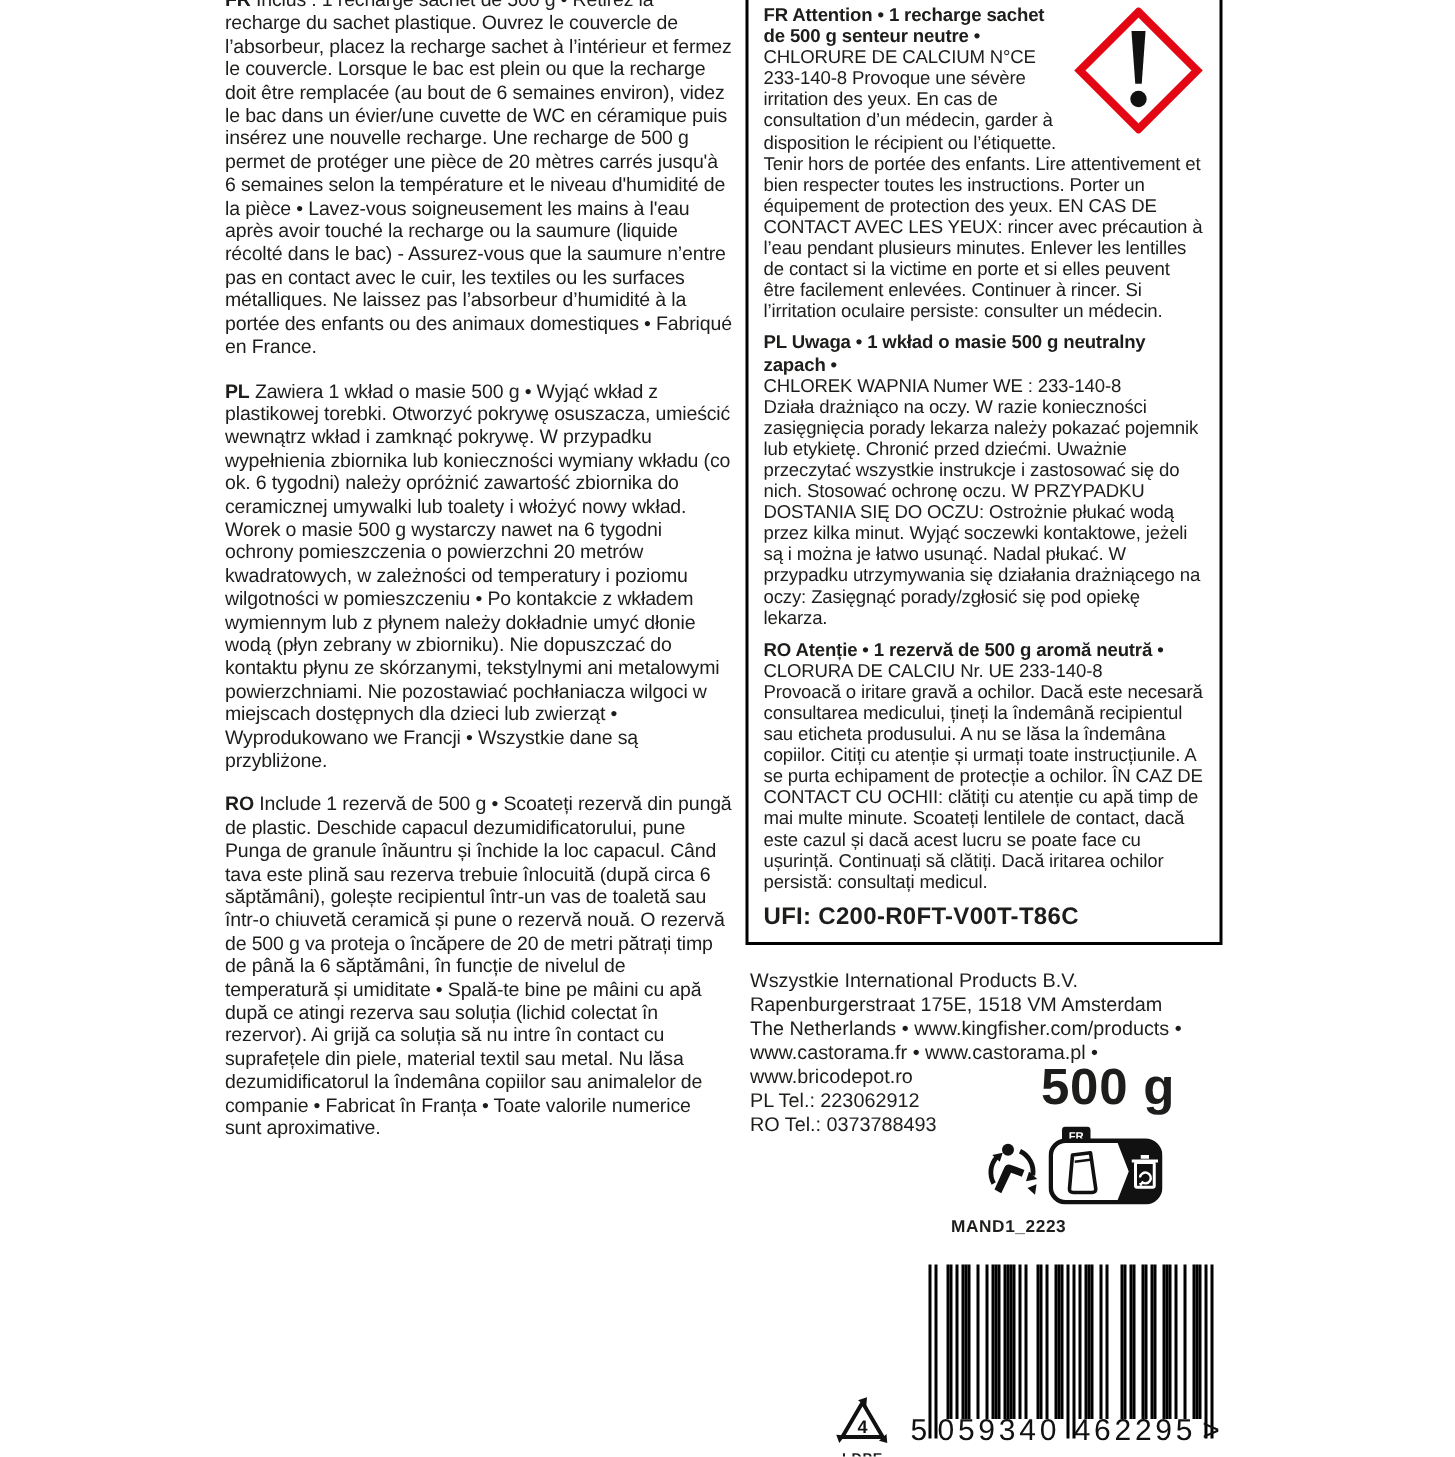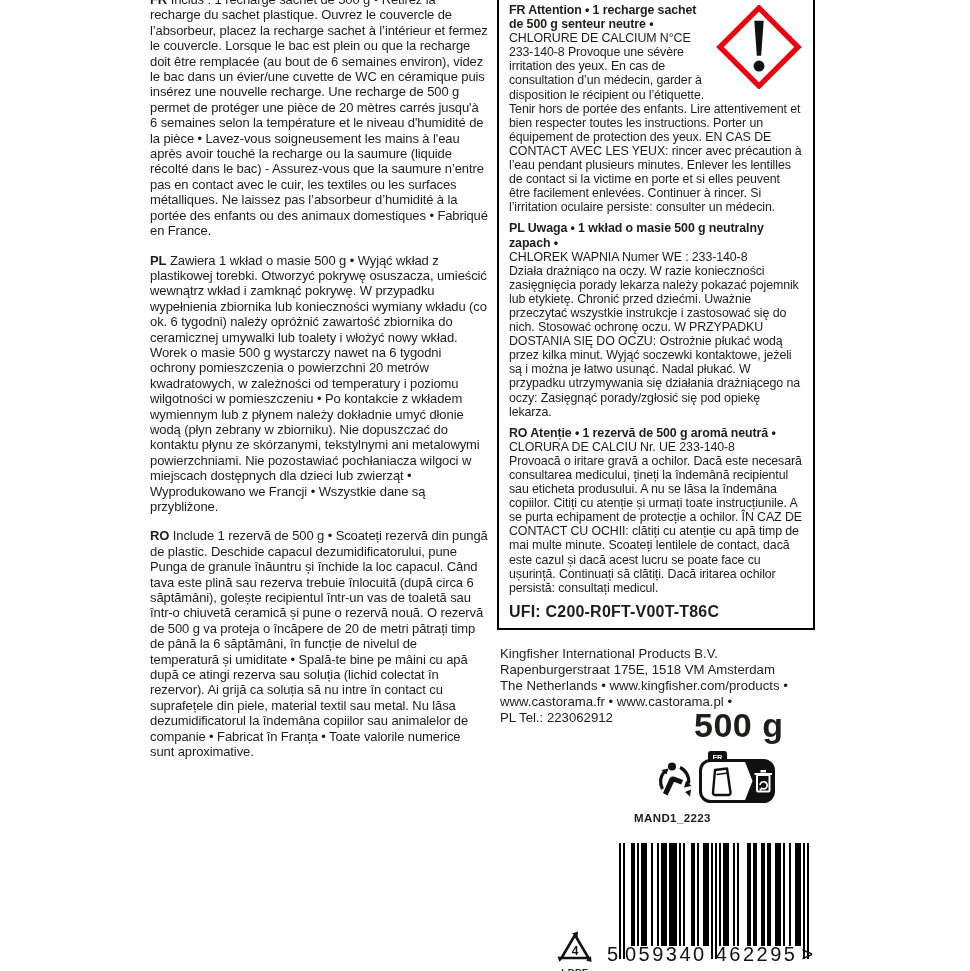--- a/index.html
+++ b/index.html
@@ -61,25 +61,27 @@
     <p><strong>PL Uwaga • 1 wkład o masie 500 g neutralny zapach •</strong><br>
       <span>CHLOREK WAPNIA Numer WE : 233-140-8</span><br>
       <span>Działa drażniąco na oczy. W razie konieczności zasięgnięcia porady lekarza należy pokazać pojemnik lub etykietę. Chronić przed dziećmi. Uważnie przeczytać wszystkie instrukcje i zastosować się do nich. Stosować ochronę oczu. W PRZYPADKU DOSTANIA SIĘ DO OCZU: Ostrożnie płukać wodą przez kilka minut. Wyjąć soczewki kontaktowe, jeżeli są i można je łatwo usunąć. Nadal płukać. W przypadku utrzymywania się działania drażniącego na oczy: Zasięgnąć porady/zgłosić się pod opiekę lekarza.</span></p>
     <p><strong>RO Atenție • 1 rezervă de 500 g aromă neutră •</strong><br>
       <span>CLORURA DE CALCIU Nr. UE 233-140-8</span><br>
       <span>Provoacă o iritare gravă a ochilor. Dacă este necesară consultarea medicului, țineți la îndemână recipientul sau eticheta produsului. A nu se lăsa la îndemâna copiilor. Citiți cu atenție și urmați toate instrucțiunile. A se purta echipament de protecție a ochilor. ÎN CAZ DE CONTACT CU OCHII: clătiți cu atenție cu apă timp de mai multe minute. Scoateți lentilele de contact, dacă este cazul și dacă acest lucru se poate face cu ușurință. Continuați să clătiți. Dacă iritarea ochilor persistă: consultați medicul.</span></p>
     <p class="ufi">UFI: C200-R0FT-V00T-T86C</p>
   </div>
 
   <div class="company">
-    <div>Kingfisher International Products B.V.</div>
+    <div>Wszystkie International Products B.V.</div>
     <div>Rapenburgerstraat 175E, 1518 VM Amsterdam</div>
     <div>The Netherlands • www.kingfisher.com/products •</div>
     <div>www.castorama.fr • www.castorama.pl •</div>
+    <div>www.bricodepot.ro</div>
     <div>PL Tel.: 223062912</div>
+    <div>RO Tel.: 0373788493</div>
   </div>
 
   <div class="weight">500 g</div>
 
   <div class="triman">
     <svg width="42" height="44" viewBox="0 0 42 44" aria-hidden="true">
       <circle cx="17" cy="7.5" r="4" fill="#111"></circle>
       <path d="M8 34 L14.5 19.5 Q16 16.5 19.5 17.8 L28 21 L26.2 25.5 L19 22.8 L12.5 36.5 Z" fill="#111"></path>
       <path d="M7.5 30 A 15 15 0 0 1 9.5 12.5" fill="none" stroke="#111" stroke-width="3.2"></path>
       <polygon points="11.5,15.5 6.5,11 13.5,9.5" fill="#111"></polygon>

